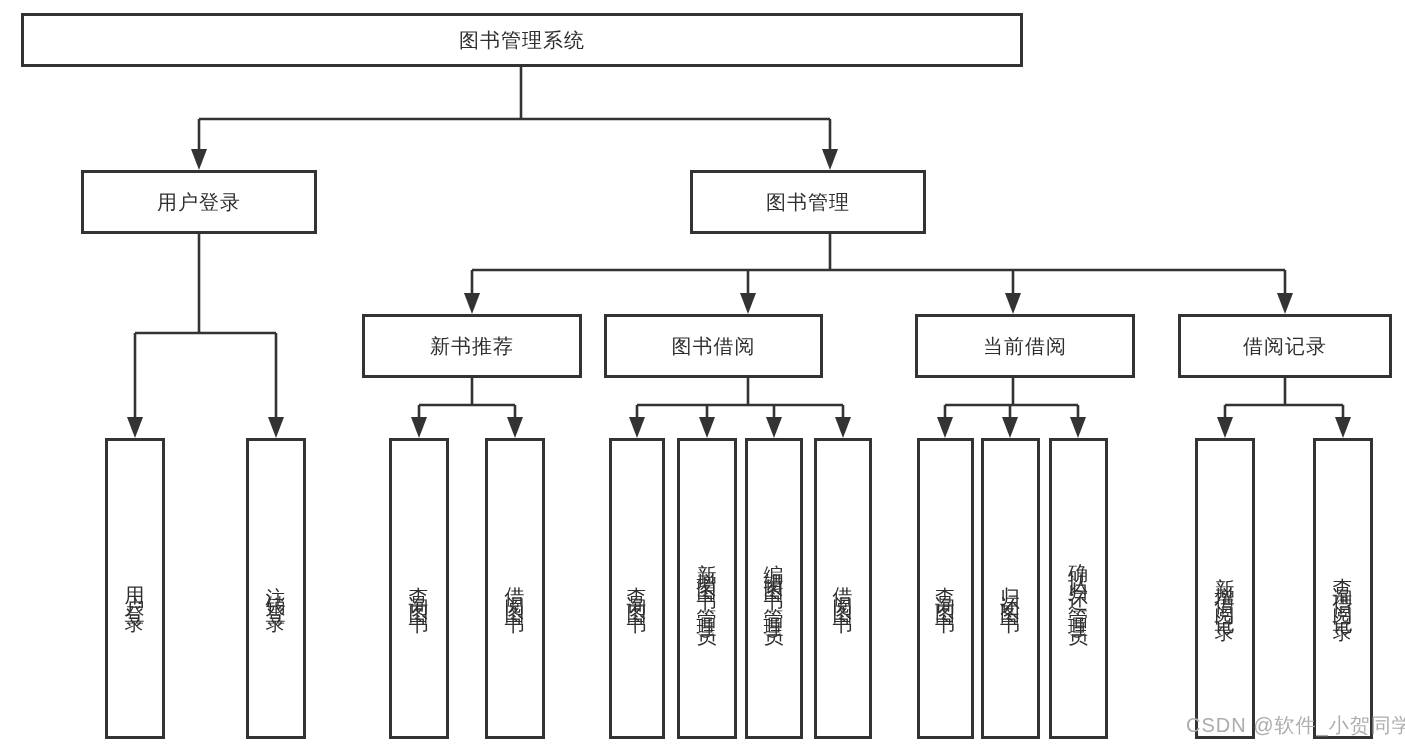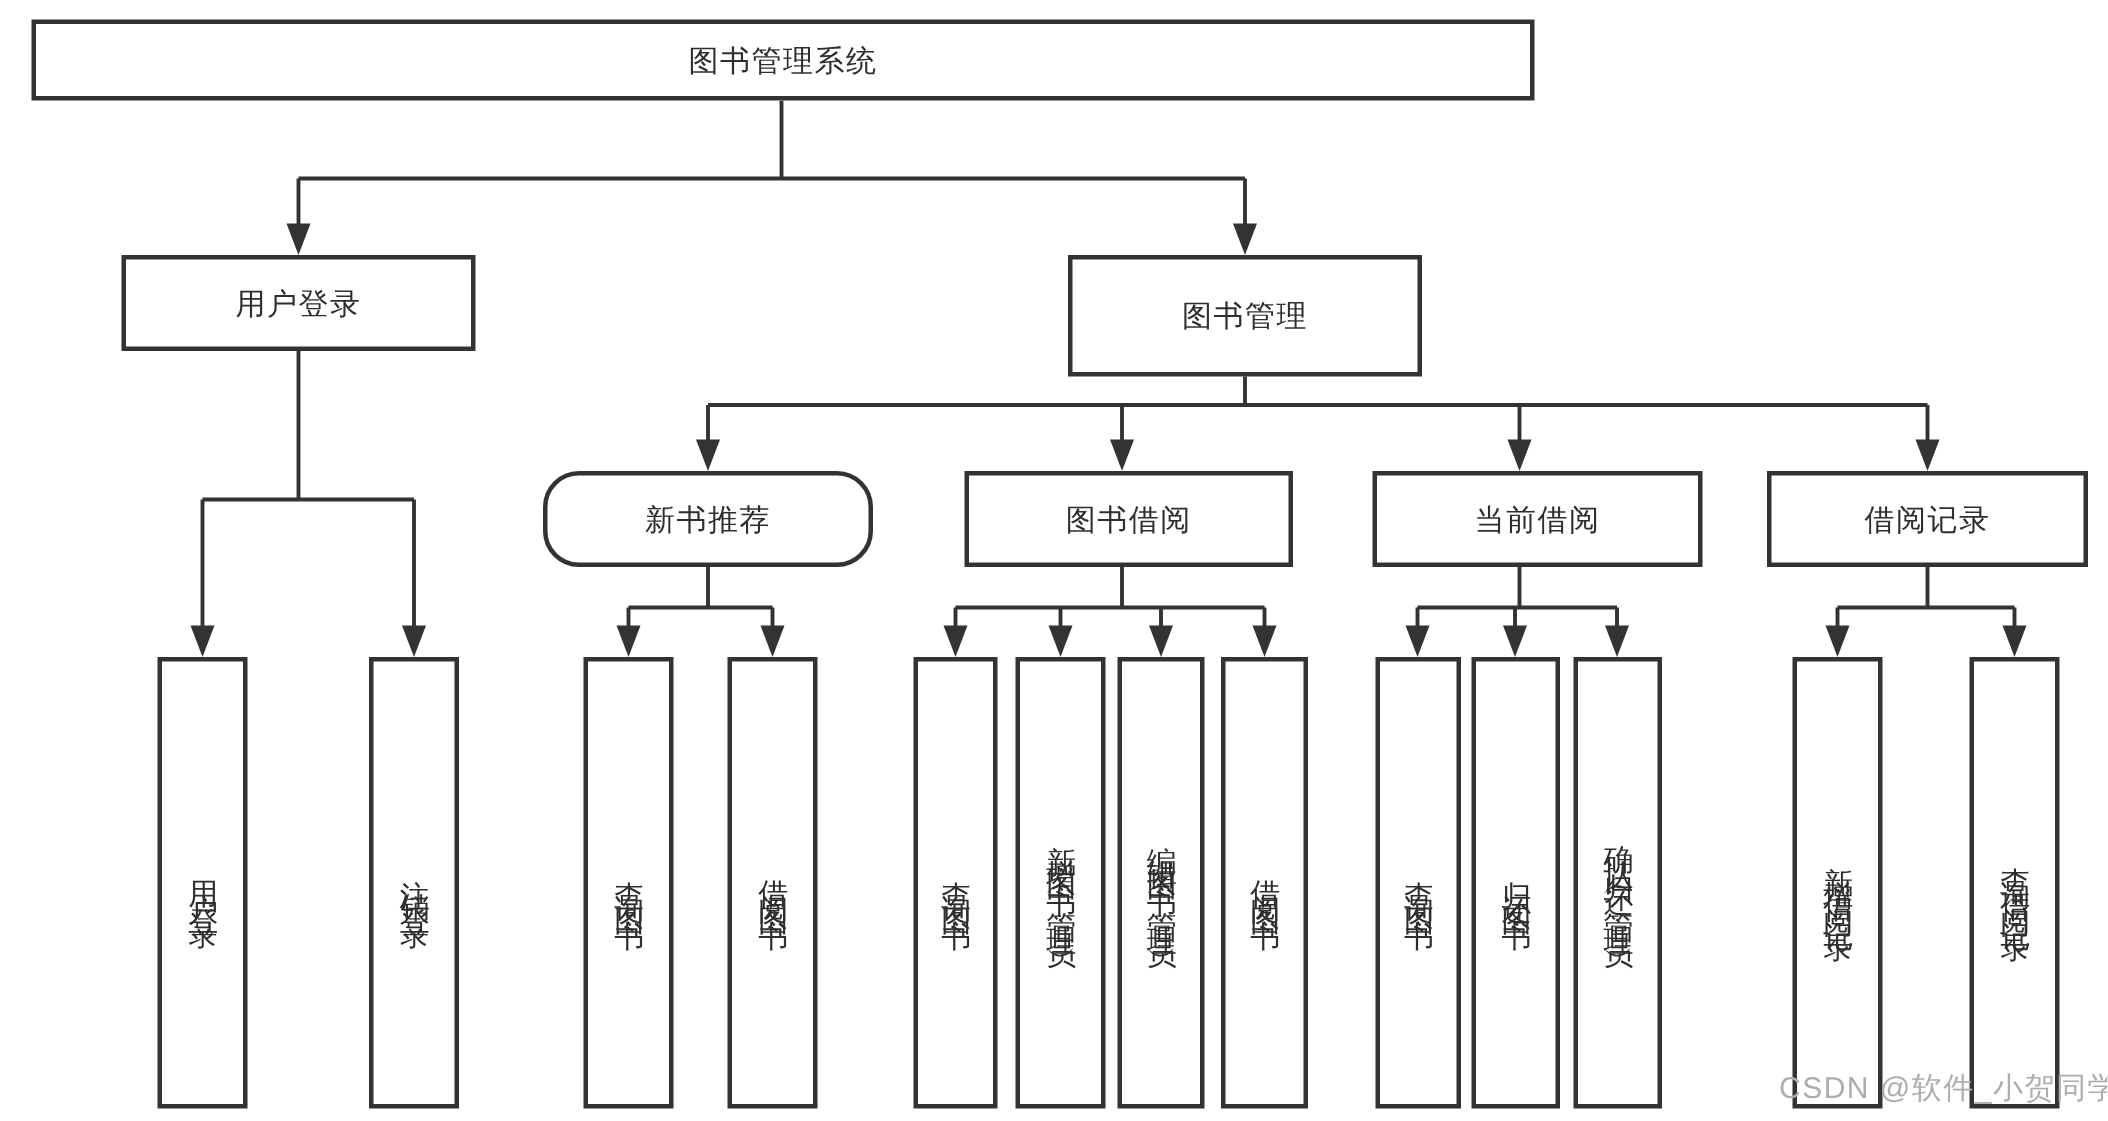--- a/index.html
+++ b/index.html
@@ -122,24 +122,24 @@
       <path d="M1002 417 L1018 417 L1010 438 Z"></path>
       <path d="M1070 417 L1086 417 L1078 438 Z"></path>
       <path d="M1217 417 L1233 417 L1225 438 Z"></path>
       <path d="M1335 417 L1351 417 L1343 438 Z"></path>
     </g>
   </svg>
 
   <div class="box" style="left:21px;top:13px;width:1002px;height:54px;text-align:right;">图书管理系统</div>
 
   <div class="box" style="left:81px;top:170px;width:236px;height:64px;">用户登录</div>
-  <div class="box" style="left:712px;top:170px;width:236px;height:81px;">图书管理</div>
+  <div class="box" style="left:690px;top:170px;width:236px;height:64px;">图书管理</div>
 
-  <div class="box" style="left:362px;top:314px;width:220px;height:64px;border-radius:24px;">新书推荐</div>
-  <div class="box" style="left:643px;top:314px;width:219px;height:64px;">图书借阅</div>
+  <div class="box" style="left:362px;top:314px;width:220px;height:64px;">新书推荐</div>
+  <div class="box" style="left:604px;top:314px;width:219px;height:64px;">图书借阅</div>
   <div class="box" style="left:903px;top:314px;width:220px;height:64px;margin-left:12px;">当前借阅</div>
   <div class="box" style="left:1178px;top:314px;width:214px;height:64px;">借阅记录</div>
 
   <div class="box vbox" style="left:105px;top:438px;width:60px;height:301px;">
     <span>用户登录</span>
   </div>
   <div class="box vbox" style="left:246px;top:438px;width:60px;height:301px;">
     <span>注销登录</span>
   </div>
 

